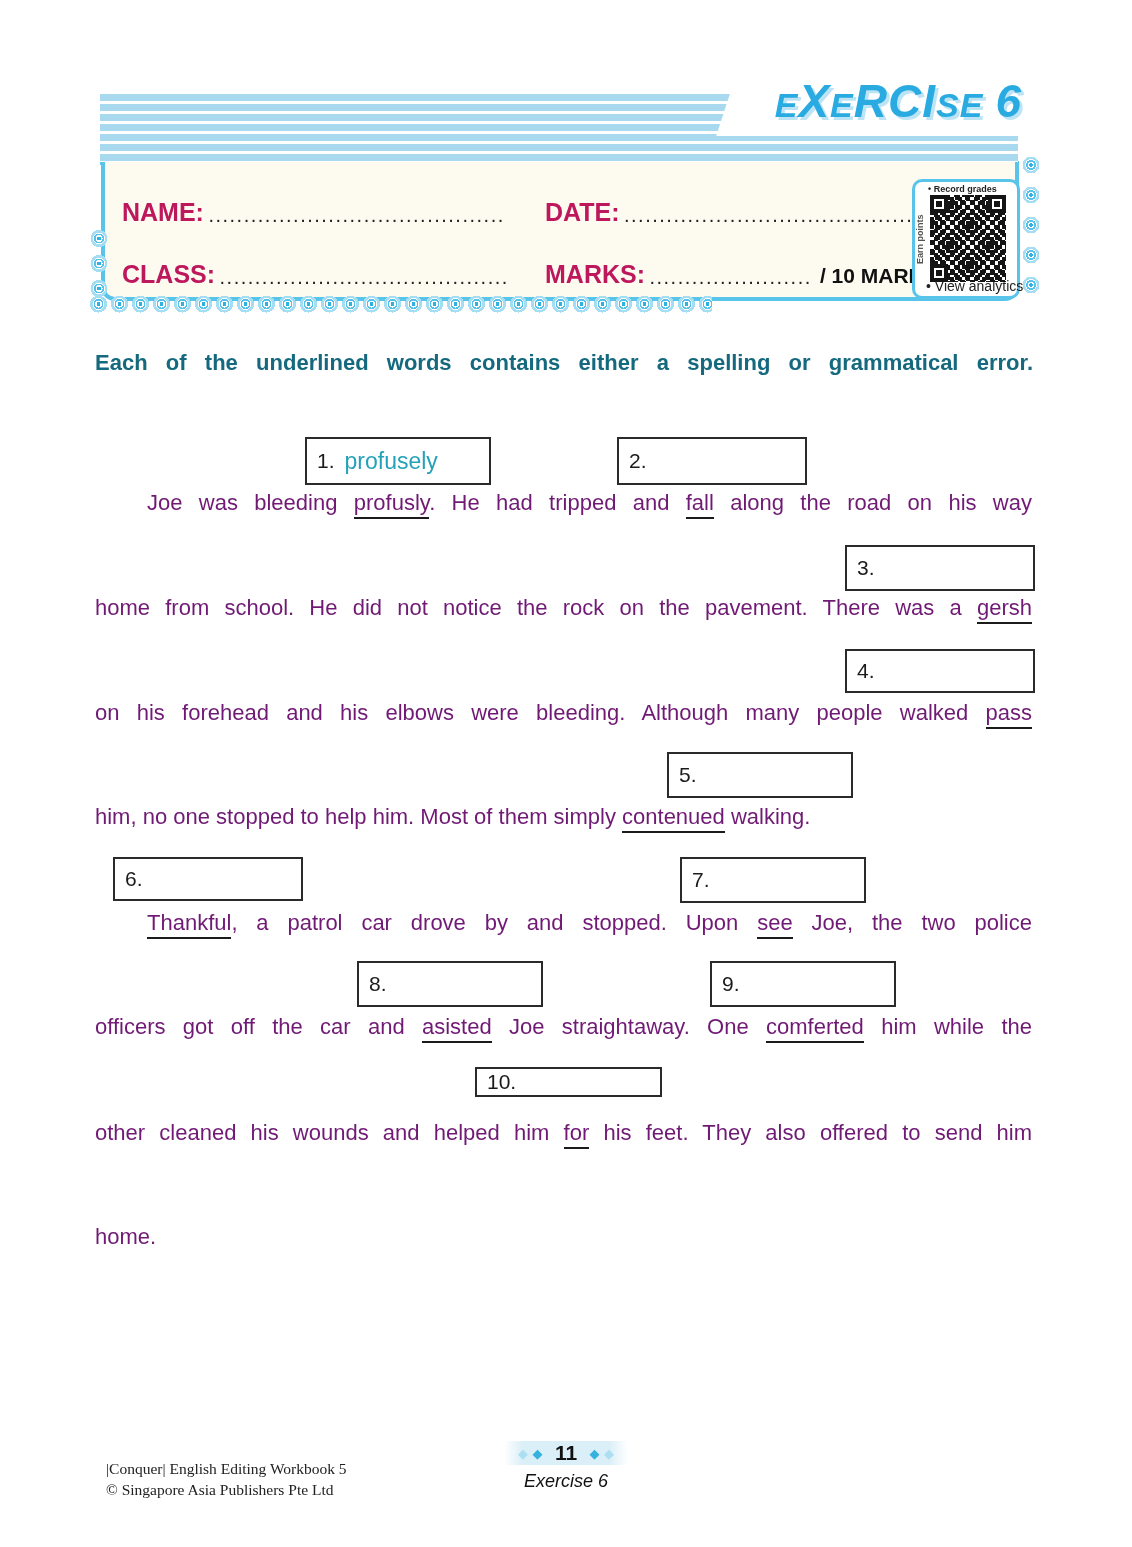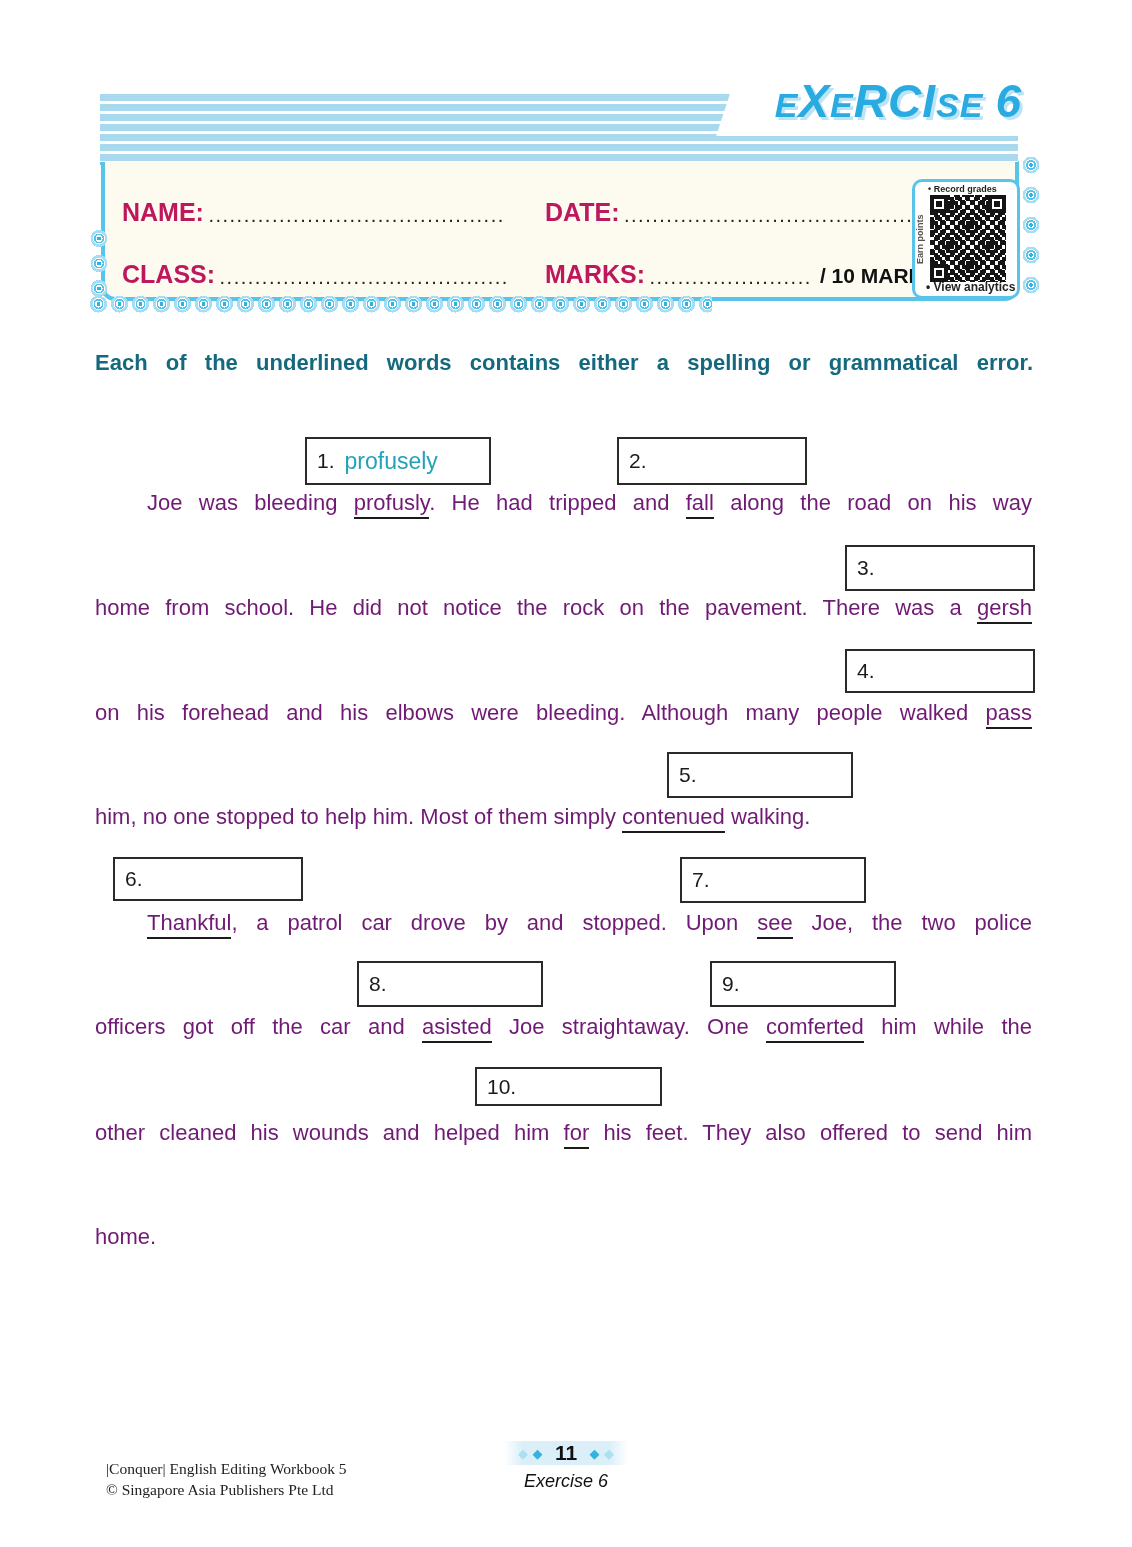--- a/index.html
+++ b/index.html
@@ -28,21 +28,21 @@
   .flabel{font-weight:bold;font-size:25px;color:#be185d;}
   .fdots{display:inline-block;overflow:hidden;vertical-align:bottom;font-size:20px;
          letter-spacing:1.5px;color:#222;white-space:nowrap;}
   .f-name .fdots{width:298px;} .f-date .fdots{width:330px;}
   .f-class .fdots{width:286px;} .f-marks .fdots{width:160px;}
   .fsuffix{font-weight:bold;font-size:21px;color:#111;margin-left:6px;}
 
   .qrbox{position:absolute;left:912px;top:179px;width:102px;height:114px;background:#fff;
          border:3px solid #59c4ea;border-radius:10px;z-index:5;}
   .qr-top{position:absolute;top:2px;left:13px;font-size:9px;font-weight:bold;color:#222;white-space:nowrap;}
-  .qr-bottom{position:absolute;bottom:2px;left:11px;font-size:12px;font-weight:bold;color:#222;white-space:nowrap;}
+  .qr-bottom{position:absolute;bottom:2px;left:11px;font-size:14px;font-weight:normal;color:#222;white-space:nowrap;}
   .qr-side{position:absolute;left:0px;top:14px;height:86px;font-size:9px;font-weight:bold;color:#555;
            writing-mode:vertical-rl;transform:rotate(180deg);text-align:center;}
   .qr-pattern{position:absolute;left:15px;top:13px;width:76px;height:87px;
       background:
         repeating-conic-gradient(#141414 0% 25%, transparent 0% 50%) 0 0/10px 10px,
         repeating-conic-gradient(#141414 0% 25%, transparent 0% 50%) 4px 6px/8px 8px,
         #ffffff;}
   .finder{position:absolute;width:18px;height:18px;border:4px solid #141414;background:#fff;box-sizing:border-box;}
   .finder .fdot{width:6px;height:6px;background:#141414;margin:2px;}
   .fd-tl{left:0;top:0;} .fd-tr{right:0;top:0;} .fd-bl{left:0;bottom:0;}
@@ -67,21 +67,21 @@
   .abox .val{font-size:23px;color:#23a2b8;margin-left:10px;}
   .b1{left:305px;top:437px;width:186px;height:48px;}
   .b2{left:617px;top:437px;width:190px;height:48px;}
   .b3{left:845px;top:545px;width:190px;height:46px;}
   .b4{left:845px;top:649px;width:190px;height:44px;}
   .b5{left:667px;top:752px;width:186px;height:46px;}
   .b6{left:113px;top:857px;width:190px;height:44px;}
   .b7{left:680px;top:857px;width:186px;height:46px;}
   .b8{left:357px;top:961px;width:186px;height:46px;}
   .b9{left:710px;top:961px;width:186px;height:46px;}
-  .b10{left:475px;top:1067px;width:187px;height:39px;}
+  .b10{left:475px;top:1067px;width:187px;height:30px;}
 
   
   .pline{position:absolute;left:95px;width:937px;font-size:22px;line-height:30px;color:#701a75;}
   .pline.justify{text-align:justify;text-align-last:justify;}
   .pline.indent{padding-left:52px;box-sizing:border-box;}
   .pline .u{border-bottom:2px solid #1b1b1b;padding-bottom:2px;}
   .pl1{top:488px;} .pl2{top:593px;} .pl3{top:698px;} .pl4{top:802px;}
   .pl5{top:908px;} .pl6{top:1012px;} .pl7{top:1118px;} .pl8{top:1222px;}
 
   

